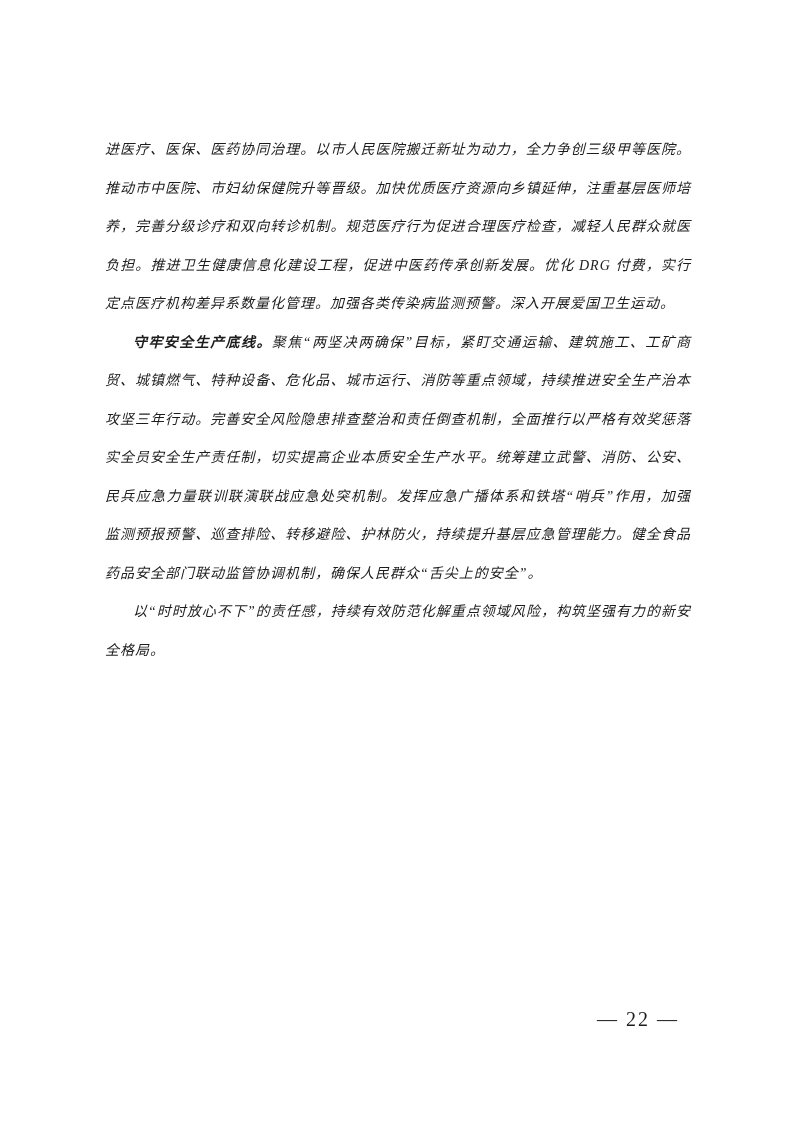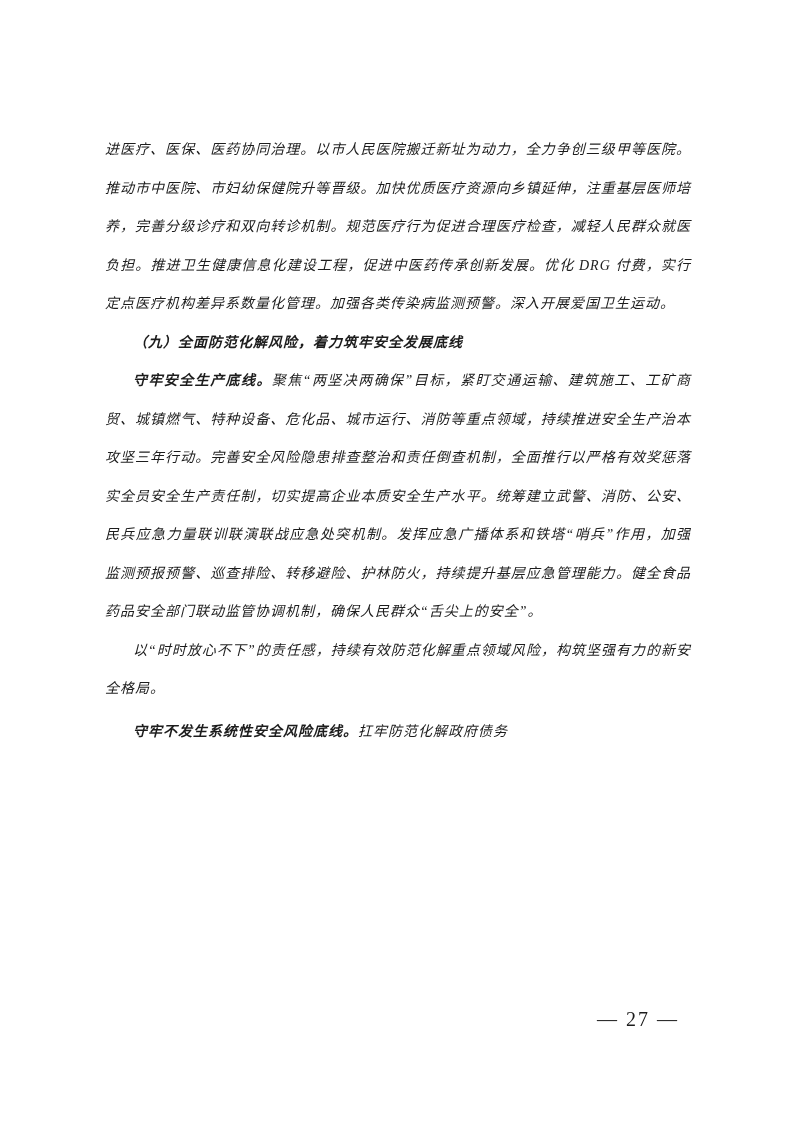--- a/index.html
+++ b/index.html
@@ -59,25 +59,23 @@
 </style>
 </head>
 <body>
 
 <div class="page">
 
   <div class="content">
 
     <p class="para"><span>进医疗、医保、医药协同治理。以市人民医院搬迁新址为动力，全力争创三级甲等医院。推动市中医院、市妇幼保健院升等晋级。加快优质医疗资源向乡镇延伸，注重基层医师培养，完善分级诊疗和双向转诊机制。规范医疗行为促进合理医疗检查，减轻人民群众就医负担。推进卫生健康信息化建设工程，促进中医药传承创新发展。优化 DRG 付费，实行定点医疗机构差异系数量化管理。加强各类传染病监测预警。深入开展爱国卫生运动。</span></p>
 
-    <p class="para indent bold"><span>（九）全面防范化解风险，着力筑牢安全发展底线</span></p>
 
     <p class="para indent"><span class="bold">守牢安全生产底线。</span><span>聚焦“两坚决两确保”目标，紧盯交通运输、建筑施工、工矿商贸、城镇燃气、特种设备、危化品、城市运行、消防等重点领域，持续推进安全生产治本攻坚三年行动。完善安全风险隐患排查整治和责任倒查机制，全面推行以严格有效奖惩落实全员安全生产责任制，切实提高企业本质安全生产水平。统筹建立武警、消防、公安、民兵应急力量联训联演联战应急处突机制。发挥应急广播体系和铁塔“哨兵”作用，加强监测预报预警、巡查排险、转移避险、护林防火，持续提升基层应急管理能力。健全食品药品安全部门联动监管协调机制，确保人民群众“舌尖上的安全”。</span></p>
 
     <p class="para indent"><span>以“时时放心不下”的责任感，持续有效防范化解重点领域风险，构筑坚强有力的新安全格局。</span></p>
 
-    <p class="para indent para-gap"><span class="bold">守牢不发生系统性安全风险底线。</span><span>扛牢防范化解政府债务</span></p>
 
   </div>
 
-  <div class="footer"><span>— 27 —</span></div>
+  <div class="footer"><span>— 22 —</span></div>
 
 </div>
 
 </body></html>

